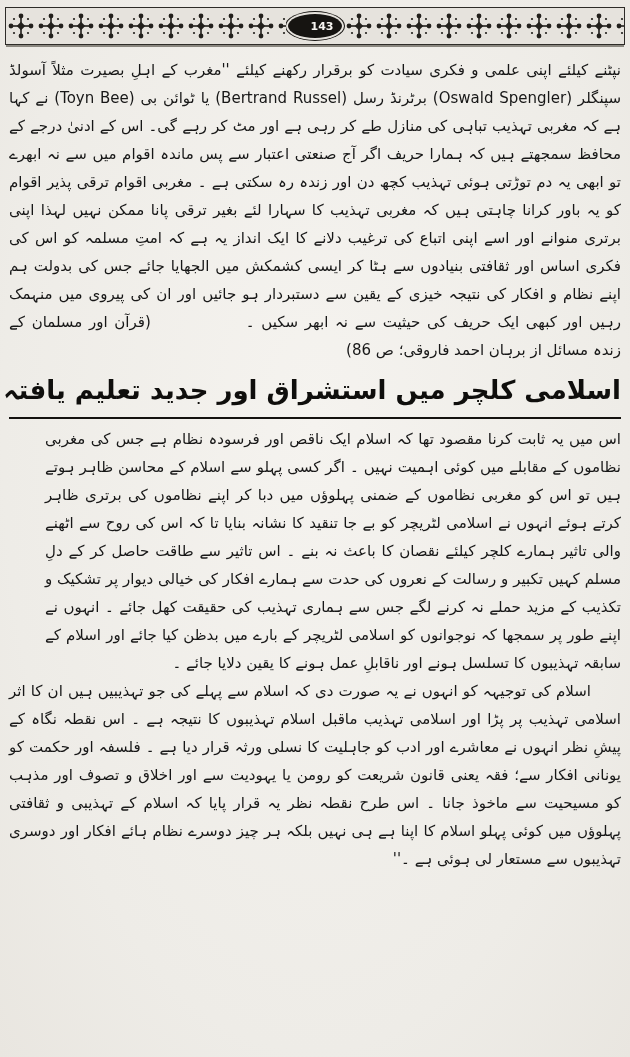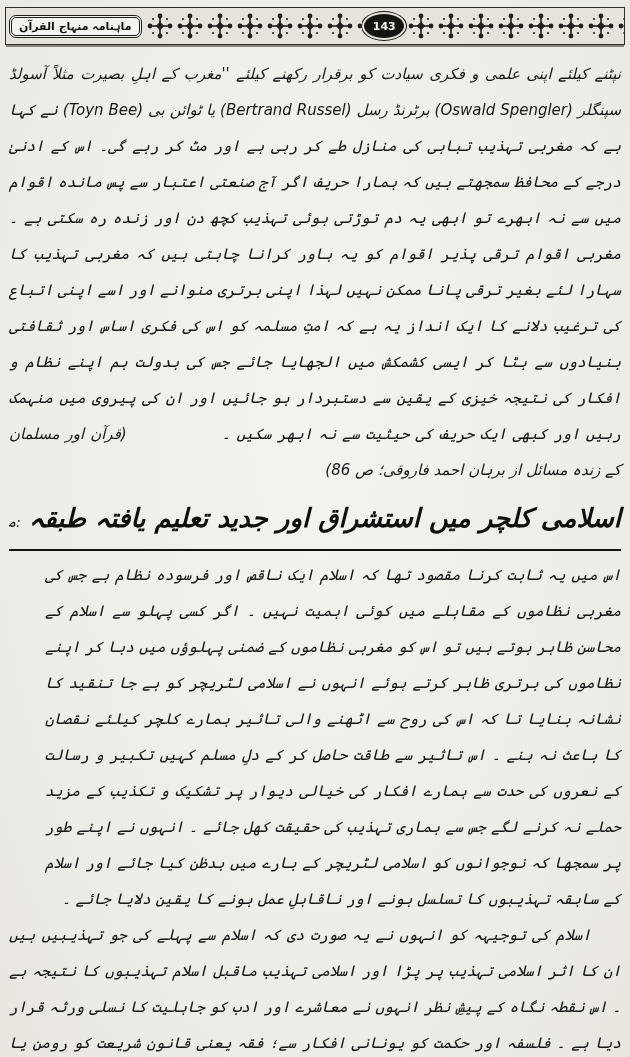--- a/index.html
+++ b/index.html
@@ -46,28 +46,28 @@
   .page-circle{
     flex:0 0 auto;
     width:40px;height:24px;border-radius:50%;
     background:#161411;
     color:#f7f5f1;
     font-size:11px;font-weight:bold;
     display:flex;align-items:center;justify-content:center;
     margin:0 2px;
     direction:ltr;
     box-shadow:0 0 0 2px #e6e3dd,0 0 0 3px #161411;
+    padding-left:14px;
   }
   
   .text-area{
     position:absolute;top:56px;right:9px;left:9px;bottom:4px;
     font-size:15px;
-    line-height:36px;
+    line-height:28px;
     text-align:justify;
-    font-style:italic;
   }
   p{margin:0;}
   .indent{text-indent:30px;}
   .gap-wide{display:inline-block;width:95px;}
   .gap-small{display:inline-block;width:45px;}
   
   .heading-line{
     display:flex;
     align-items:baseline;
     justify-content:space-between;
@@ -135,23 +135,20 @@
             <circle cx="8" cy="22" r="1.1"></circle>
             <circle cx="22" cy="22" r="1.1"></circle>
             <rect x="14.2" y="7" width="1.6" height="16"></rect>
             <rect x="7" y="14.2" width="16" height="1.6"></rect>
           </g>
         </pattern>
       </defs>
       <rect width="100%" height="100%" fill="url(#orn2)"></rect>
     </svg>
 
-    <div class="label-box">
-      <div class="inner">ماہنامہ منہاج القرآن</div>
-    </div>
   </div>
 
   <div class="text-area">
 
     <p><span>نپٹنے کیلئے اپنی علمی و فکری سیادت کو برقرار رکھنے کیلئے ''مغرب کے اہلِ بصیرت مثلاً آسولڈ سپنگلر (Oswald Spengler) برٹرنڈ رسل (Bertrand Russel) یا ٹوائن بی (Toyn Bee) نے کہا ہے کہ مغربی تہذیب تباہی کی منازل طے کر رہی ہے اور مٹ کر رہے گی۔ اس کے ادنیٰ درجے کے محافظ سمجھتے ہیں کہ ہمارا حریف اگر آج صنعتی اعتبار سے پس ماندہ اقوام میں سے نہ ابھرے تو ابھی یہ دم توڑتی ہوئی تہذیب کچھ دن اور زندہ رہ سکتی ہے ۔ مغربی اقوام ترقی پذیر اقوام کو یہ باور کرانا چاہتی ہیں کہ مغربی تہذیب کا سہارا لئے بغیر ترقی پانا ممکن نہیں لہذا اپنی برتری منوانے اور اسے اپنی اتباع کی ترغیب دلانے کا ایک انداز یہ ہے کہ امتِ مسلمہ کو اس کی فکری اساس اور ثقافتی بنیادوں سے ہٹا کر ایسی کشمکش میں الجھایا جائے جس کی بدولت ہم اپنے نظام و افکار کی نتیجہ خیزی کے یقین سے دستبردار ہو جائیں اور ان کی پیروی میں منہمک رہیں اور کبھی ایک حریف کی حیثیت سے نہ ابھر سکیں ۔</span><span class="gap-wide"></span><span>(قرآن اور مسلمان کے زندہ مسائل از برہان احمد فاروقی؛ ص 86)</span></p>
 
     <div class="heading-line">
       <span class="heading-big">اسلامی کلچر میں استشراق اور جدید تعلیم یافتہ طبقہ</span>
       <span class="heading-tail">:مغرب نے اسلامی کلچر کا مطالعہ جس نقطہ نگاہ سے کیا ہے</span>
     </div>

